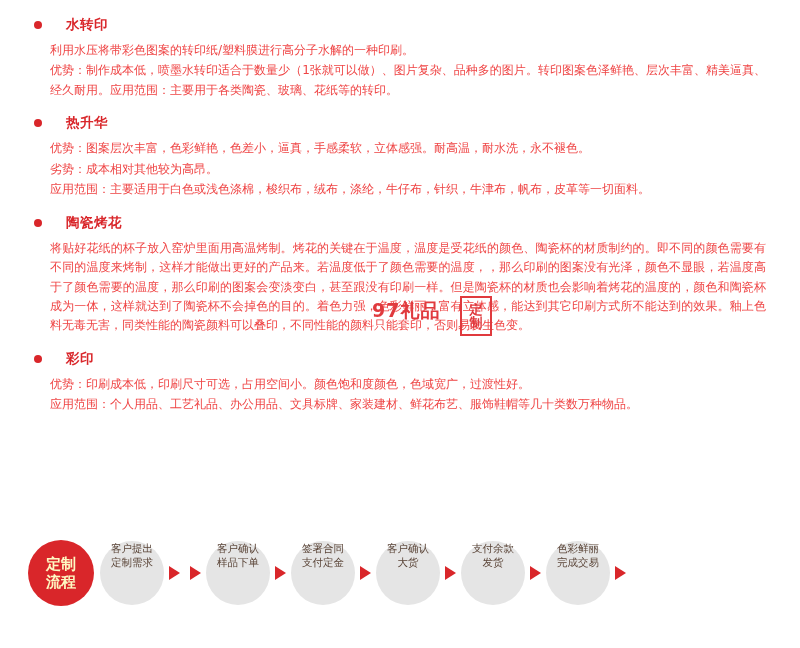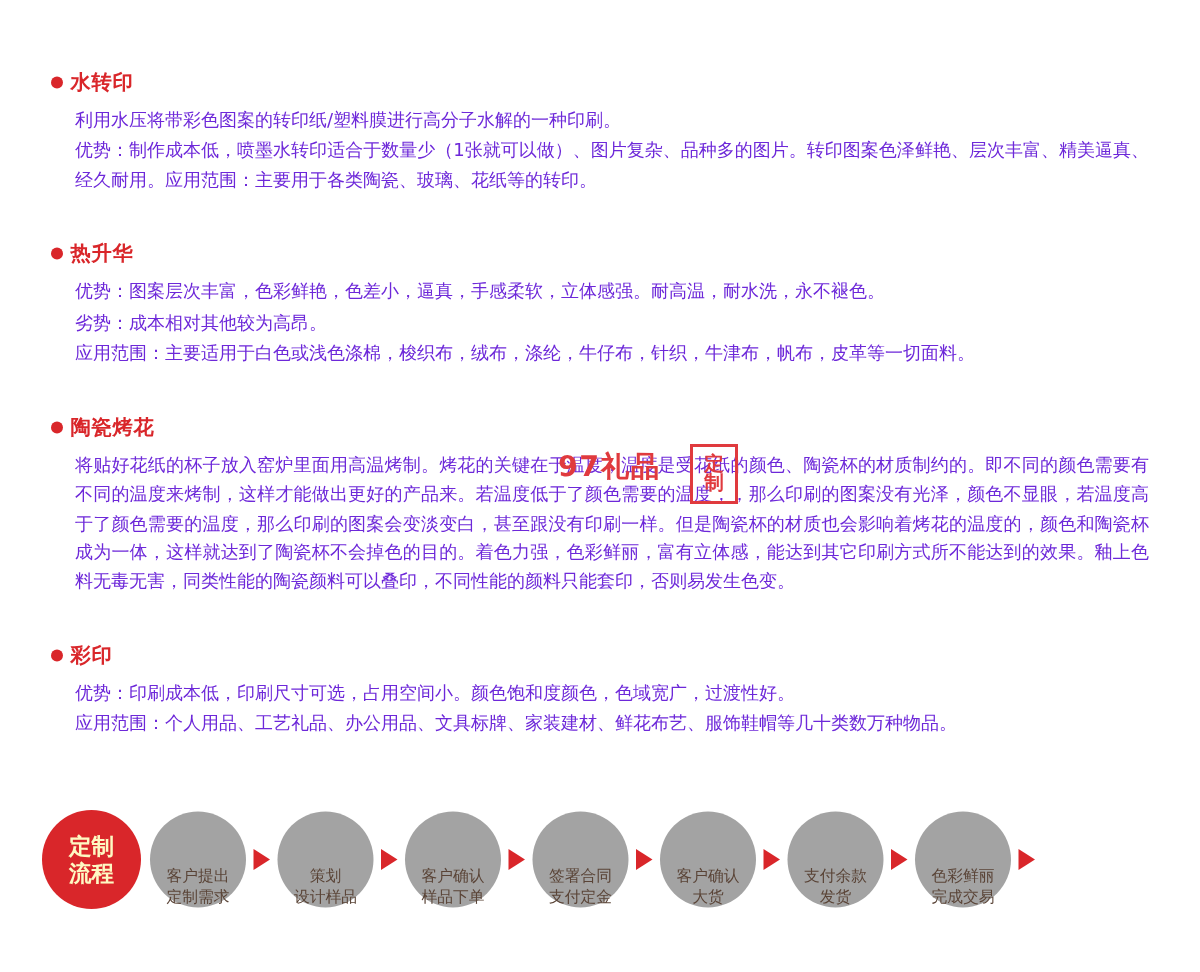--- a/index.html
+++ b/index.html
@@ -22,43 +22,42 @@
     padding: 0;
     box-sizing: border-box;
   }
   .section {
     padding: 0 34px 0 34px;
     margin-bottom: 14px;
   }
   .sec-head {
     display: flex;
     align-items: center;
-    gap: 5px;
+    gap: 24px;
     margin-bottom: 7px;
-    margin-top: 30px;
   }
   .bullet {
     width: 8px;
     height: 8px;
     border-radius: 50%;
     background: #d9262a;
     flex: 0 0 auto;
     display: inline-block;
   }
   .sec-title {
     color: #d9262a;
     font-size: 13.5px;
     font-weight: bold;
     letter-spacing: 0.5px;
   }
   .body-text {
     padding-left: 16px;
     font-size: 12px;
     line-height: 1.62;
-    color: #6d28d9;
+    color: #ef4444;
     text-align: justify;
   }
   .body-text p {
     margin: 0 0 1px 0;
   }
   .top-pad {
     height: 16px;
   }
 
   
@@ -119,27 +118,27 @@
     flex-direction: column;
     align-items: center;
     justify-content: center;
     line-height: 1.22;
     flex: 0 0 auto;
   }
   .flow-step {
     width: 64px;
     height: 64px;
     border-radius: 50%;
-    background: #a3a3a3;
+    background: #e5e5e5;
     color: #5a4437;
     font-size: 10.5px;
     display: flex;
     flex-direction: column;
     align-items: center;
-    justify-content: flex-end;
+    justify-content: flex-start;
     line-height: 1.35;
     flex: 0 0 auto;
     text-align: center;
   }
   .arrow {
     width: 0;
     height: 0;
     border-top: 7px solid transparent;
     border-bottom: 7px solid transparent;
     border-left: 11px solid #d9262a;
@@ -217,24 +216,20 @@
       <span>流程</span>
     </div>
     <div class="sp"></div>
 
     <div class="flow-step">
       <span>客户提出</span>
       <span>定制需求</span>
     </div>
     <span class="arrow"></span>
 
-    <div class="flow-step">
-      <span>策划</span>
-      <span>设计样品</span>
-    </div>
     <span class="arrow"></span>
 
     <div class="flow-step">
       <span>客户确认</span>
       <span>样品下单</span>
     </div>
     <span class="arrow"></span>
 
     <div class="flow-step">
       <span>签署合同</span>

